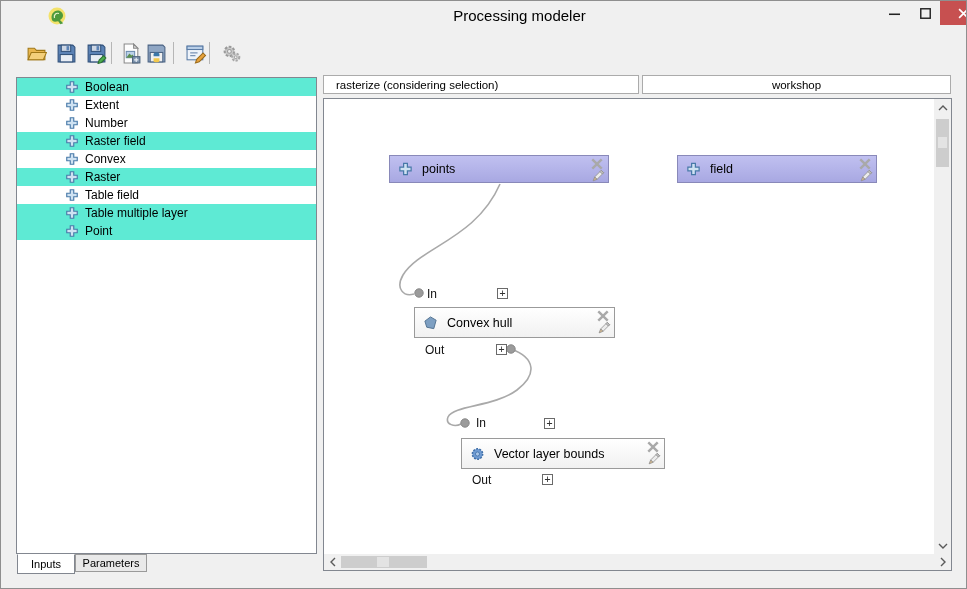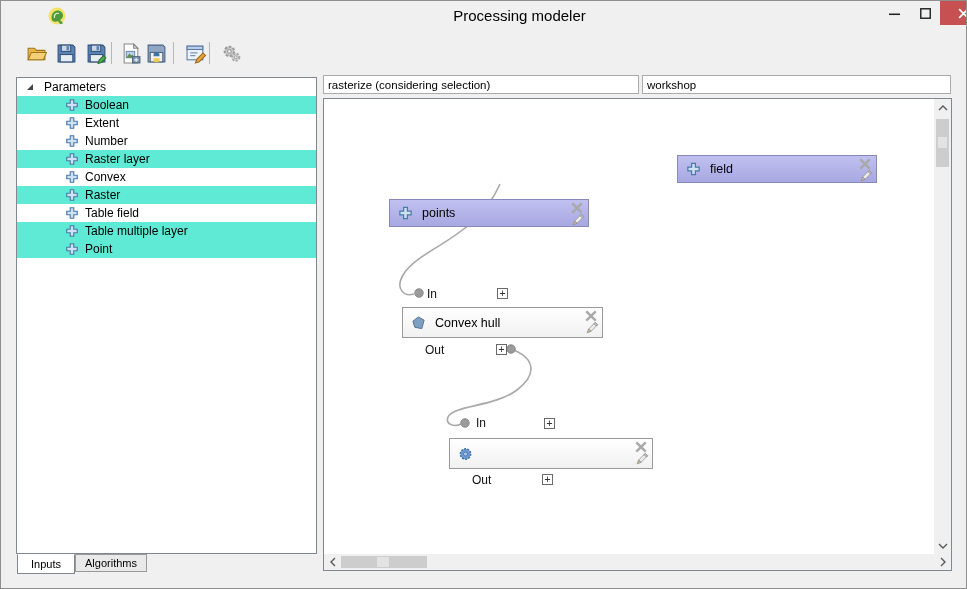--- a/index.html
+++ b/index.html
@@ -36,39 +36,39 @@
   .tree-item-label{position:absolute;left:68px;top:0;}
   
   .tab{position:absolute;font-size:11px;text-align:center;color:#000;}
   .tab-active{left:16px;top:553px;width:58px;height:20px;line-height:18px;
               background:#fff;border:1px solid #828790;border-top:1px solid #fff;}
   .tab-inactive{left:74px;top:553px;width:72px;height:18px;line-height:16px;
               background:#e9e9e9;border:1px solid #9a9a9a;}
   
   .hdr-input{position:absolute;top:74px;height:19px;border:1px solid #ababab;
              background:#fff;font-family:"Liberation Sans",sans-serif;
-             font-size:11.5px;color:#000;padding:0 4px;outline:none;}
+             font-size:11.5px;color:#000;padding:0 12px;outline:none;}
   .inp-name{left:322px;width:316px;}
-  .inp-group{left:641px;width:309px;}
+  .inp-group{left:641px;width:309px;text-align:center;}
   
   .canvas{position:absolute;left:322px;top:97px;width:629px;height:473px;
           background:#fff;border:1px solid #828790;}
   .conn-svg{position:absolute;left:323px;top:98px;width:609px;height:455px;
             pointer-events:none;}
   
   .vscroll{position:absolute;left:933px;top:98px;width:17px;height:455px;background:#f0f0f0;}
   .hscroll{position:absolute;left:323px;top:553px;width:627px;height:16px;background:#f0f0f0;}
   .scroll-arrow{position:absolute;display:flex;align-items:center;justify-content:center;}
   .vthumb{position:absolute;left:2px;top:20px;width:13px;height:48px;background:#cdcdcd;}
   .hthumb{position:absolute;left:17px;top:2px;width:86px;height:12px;background:#cdcdcd;}
   .grip{position:absolute;background:#e3e3e3;}
   
   .node{position:absolute;border:1px solid #9595ad;}
   .node-param{background:linear-gradient(#c0c0f0,#a8a8e2);border:1px solid #8989b9;}
-  .node-alg{background:linear-gradient(#ffffff,#f1f1f1);border:1px solid #9a9a9a;}
+  .node-alg{background:linear-gradient(#ffffff,#f1f1f1);border:1px solid #9a9a9a;margin-left:12px;}
   .node-icon{position:absolute;left:8px;top:50%;transform:translateY(-50%);width:15px;height:15px;}
   .node-label{position:absolute;left:32px;top:0;bottom:0;display:flex;align-items:center;
               font-size:12.5px;color:#000;}
   .node-x{position:absolute;right:5px;top:2px;width:12px;height:12px;}
   .node-pencil{position:absolute;right:3px;top:13px;width:15px;height:15px;}
   .port-label{position:absolute;font-size:12px;color:#111;height:14px;line-height:14px;}
   .expand-box{position:absolute;width:11px;height:11px;border:1px solid #6a6a6a;background:#fff;
               font-size:10px;line-height:9px;text-align:center;color:#333;
               font-family:"DejaVu Sans Mono",monospace;}
 </style>
@@ -158,99 +158,93 @@
       <svg viewBox="0 0 20 20">
         <circle cx="8" cy="8" r="4.5" fill="#c9c9c9" stroke="#9a9a9a" stroke-width="2" stroke-dasharray="2.5 1.5"></circle>
         <circle cx="8" cy="8" r="1.8" fill="#f0f0f0" stroke="#9a9a9a"></circle>
         <circle cx="14" cy="13.5" r="3.4" fill="#d9d9d9" stroke="#a8a8a8" stroke-width="2" stroke-dasharray="2 1.3"></circle>
         <circle cx="14" cy="13.5" r="1.3" fill="#f0f0f0" stroke="#a8a8a8"></circle>
       </svg>
     </div>
   </div>
 
   <div class="tree-panel">
+    <div class="tree-row alt">
+      <svg class="tree-plus" viewBox="0 0 16 16">
+          <path d="M6 2 h4 v4 h4 v4 h-4 v4 H6 v-4 H2 V6 h4 Z" fill="#cfe2f2" stroke="#4879a8" stroke-width="1.3"></path>
+        </svg>
+      <span class="tree-item-label">Boolean</span>
+    </div>
     <div class="tree-row">
-      <svg class="tree-tri" viewBox="0 0 8 8">
-          <polygon points="7,1 7,7 1,7" fill="#444"></polygon>
-        </svg>
-      <span class="tree-root-label">Parameters</span>
-    </div>
-    <div class="tree-row alt">
-      <svg class="tree-plus" viewBox="0 0 16 16">
-          <path d="M6 2 h4 v4 h4 v4 h-4 v4 H6 v-4 H2 V6 h4 Z" fill="#cfe2f2" stroke="#4879a8" stroke-width="1.3"></path>
-        </svg>
-      <span class="tree-item-label">Boolean</span>
+      <svg class="tree-plus" viewBox="0 0 16 16">
+          <path d="M6 2 h4 v4 h4 v4 h-4 v4 H6 v-4 H2 V6 h4 Z" fill="#cfe2f2" stroke="#4879a8" stroke-width="1.3"></path>
+        </svg>
+      <span class="tree-item-label">Extent</span>
     </div>
     <div class="tree-row">
       <svg class="tree-plus" viewBox="0 0 16 16">
           <path d="M6 2 h4 v4 h4 v4 h-4 v4 H6 v-4 H2 V6 h4 Z" fill="#cfe2f2" stroke="#4879a8" stroke-width="1.3"></path>
         </svg>
-      <span class="tree-item-label">Extent</span>
+      <span class="tree-item-label">Number</span>
+    </div>
+    <div class="tree-row alt">
+      <svg class="tree-plus" viewBox="0 0 16 16">
+          <path d="M6 2 h4 v4 h4 v4 h-4 v4 H6 v-4 H2 V6 h4 Z" fill="#cfe2f2" stroke="#4879a8" stroke-width="1.3"></path>
+        </svg>
+      <span class="tree-item-label">Raster field</span>
     </div>
     <div class="tree-row">
       <svg class="tree-plus" viewBox="0 0 16 16">
           <path d="M6 2 h4 v4 h4 v4 h-4 v4 H6 v-4 H2 V6 h4 Z" fill="#cfe2f2" stroke="#4879a8" stroke-width="1.3"></path>
         </svg>
-      <span class="tree-item-label">Number</span>
-    </div>
-    <div class="tree-row alt">
-      <svg class="tree-plus" viewBox="0 0 16 16">
-          <path d="M6 2 h4 v4 h4 v4 h-4 v4 H6 v-4 H2 V6 h4 Z" fill="#cfe2f2" stroke="#4879a8" stroke-width="1.3"></path>
-        </svg>
-      <span class="tree-item-label">Raster layer</span>
+      <span class="tree-item-label">Convex</span>
+    </div>
+    <div class="tree-row alt">
+      <svg class="tree-plus" viewBox="0 0 16 16">
+          <path d="M6 2 h4 v4 h4 v4 h-4 v4 H6 v-4 H2 V6 h4 Z" fill="#cfe2f2" stroke="#4879a8" stroke-width="1.3"></path>
+        </svg>
+      <span class="tree-item-label">Raster</span>
     </div>
     <div class="tree-row">
       <svg class="tree-plus" viewBox="0 0 16 16">
           <path d="M6 2 h4 v4 h4 v4 h-4 v4 H6 v-4 H2 V6 h4 Z" fill="#cfe2f2" stroke="#4879a8" stroke-width="1.3"></path>
         </svg>
-      <span class="tree-item-label">Convex</span>
-    </div>
-    <div class="tree-row alt">
-      <svg class="tree-plus" viewBox="0 0 16 16">
-          <path d="M6 2 h4 v4 h4 v4 h-4 v4 H6 v-4 H2 V6 h4 Z" fill="#cfe2f2" stroke="#4879a8" stroke-width="1.3"></path>
-        </svg>
-      <span class="tree-item-label">Raster</span>
-    </div>
-    <div class="tree-row">
-      <svg class="tree-plus" viewBox="0 0 16 16">
-          <path d="M6 2 h4 v4 h4 v4 h-4 v4 H6 v-4 H2 V6 h4 Z" fill="#cfe2f2" stroke="#4879a8" stroke-width="1.3"></path>
-        </svg>
       <span class="tree-item-label">Table field</span>
     </div>
     <div class="tree-row alt">
       <svg class="tree-plus" viewBox="0 0 16 16">
           <path d="M6 2 h4 v4 h4 v4 h-4 v4 H6 v-4 H2 V6 h4 Z" fill="#cfe2f2" stroke="#4879a8" stroke-width="1.3"></path>
         </svg>
       <span class="tree-item-label">Table multiple layer</span>
     </div>
     <div class="tree-row alt">
       <svg class="tree-plus" viewBox="0 0 16 16">
           <path d="M6 2 h4 v4 h4 v4 h-4 v4 H6 v-4 H2 V6 h4 Z" fill="#cfe2f2" stroke="#4879a8" stroke-width="1.3"></path>
         </svg>
       <span class="tree-item-label">Point</span>
     </div>
   </div>
 
   <div class="tab tab-active">Inputs</div>
-  <div class="tab tab-inactive">Algorithms</div>
+  <div class="tab tab-inactive">Parameters</div>
 
   <input class="hdr-input inp-name" value="rasterize (considering selection)" style="">
   <input class="hdr-input inp-group" value="workshop" style="">
 
   <div class="canvas"></div>
 
   <svg class="conn-svg" viewBox="0 0 609 455">
     <path d="M 176 85 C 152 140 96 148 79 176 C 71 190 80 198 90 195" fill="none" stroke="#a9a9a9" stroke-width="1.6"></path>
     <path d="M 187 250 C 212 259 213 276 193 291 C 170 308 130 306 124 318 C 121 326 131 328 137 325" fill="none" stroke="#a9a9a9" stroke-width="1.6"></path>
     <circle cx="95" cy="194" r="4.2" fill="#9b9b9b" stroke="#878787"></circle>
     <circle cx="187" cy="250" r="4.2" fill="#9b9b9b" stroke="#878787"></circle>
     <circle cx="141" cy="324" r="4.2" fill="#9b9b9b" stroke="#878787"></circle>
   </svg>
 
-  <div class="node node-param" style="left:388px;top:154px;width:200px;height:28px;margin-top:44px;">
+  <div class="node node-param" style="left:388px;top:154px;width:220px;height:28px;">
     <svg class="node-icon" viewBox="0 0 16 16">
         <path d="M6 2 h4 v4 h4 v4 h-4 v4 H6 v-4 H2 V6 h4 Z" fill="#cfe2f2" stroke="#4879a8" stroke-width="1.3"></path>
       </svg>
     <span class="node-label">points</span>
     <svg class="node-x" viewBox="0 0 14 14">
         <path d="M2.5 0.5 L7 5 L11.5 0.5 L13.5 2.5 L9 7 L13.5 11.5 L11.5 13.5 L7 9 L2.5 13.5 L0.5 11.5 L5 7 L0.5 2.5 Z" fill="#a9a9a9"></path>
       </svg>
     <svg class="node-pencil" viewBox="0 0 16 16">
         <g transform="rotate(45 8 8)">
           <rect x="6.2" y="0.5" width="3.6" height="10" fill="#ececec" stroke="#8f8f8f" stroke-width="0.8"></rect>
@@ -301,20 +295,21 @@
   <div class="expand-box" style="left:495px;top:343px;">+</div>
 
   <span class="port-label" style="left:475px;top:415px;">In</span>
   <div class="expand-box" style="left:543px;top:417px;">+</div>
 
   <div class="node node-alg" style="left:448px;top:437px;width:204px;height:31px;">
     <svg class="node-icon" viewBox="0 0 16 16">
         <circle cx="8" cy="8" r="5.5" fill="#6f9bd2" stroke="#3f6ea6" stroke-width="1.6" stroke-dasharray="2 1.4"></circle>
         <circle cx="8" cy="8" r="2.2" fill="#a9c6e8" stroke="#3f6ea6" stroke-width="0.8"></circle>
       </svg>
+    <span class="node-label">Vector layer bounds</span>
     <svg class="node-x" viewBox="0 0 14 14">
         <path d="M2.5 0.5 L7 5 L11.5 0.5 L13.5 2.5 L9 7 L13.5 11.5 L11.5 13.5 L7 9 L2.5 13.5 L0.5 11.5 L5 7 L0.5 2.5 Z" fill="#a9a9a9"></path>
       </svg>
     <svg class="node-pencil" viewBox="0 0 16 16">
         <g transform="rotate(45 8 8)">
           <rect x="6.2" y="0.5" width="3.6" height="10" fill="#ececec" stroke="#8f8f8f" stroke-width="0.8"></rect>
           <rect x="6.2" y="0.5" width="3.6" height="2" fill="#bfbfbf" stroke="#8f8f8f" stroke-width="0.8"></rect>
           <polygon points="6.2,10.5 9.8,10.5 8,14.6" fill="#d8b98a" stroke="#8f8f8f" stroke-width="0.8"></polygon>
         </g>
       </svg>

